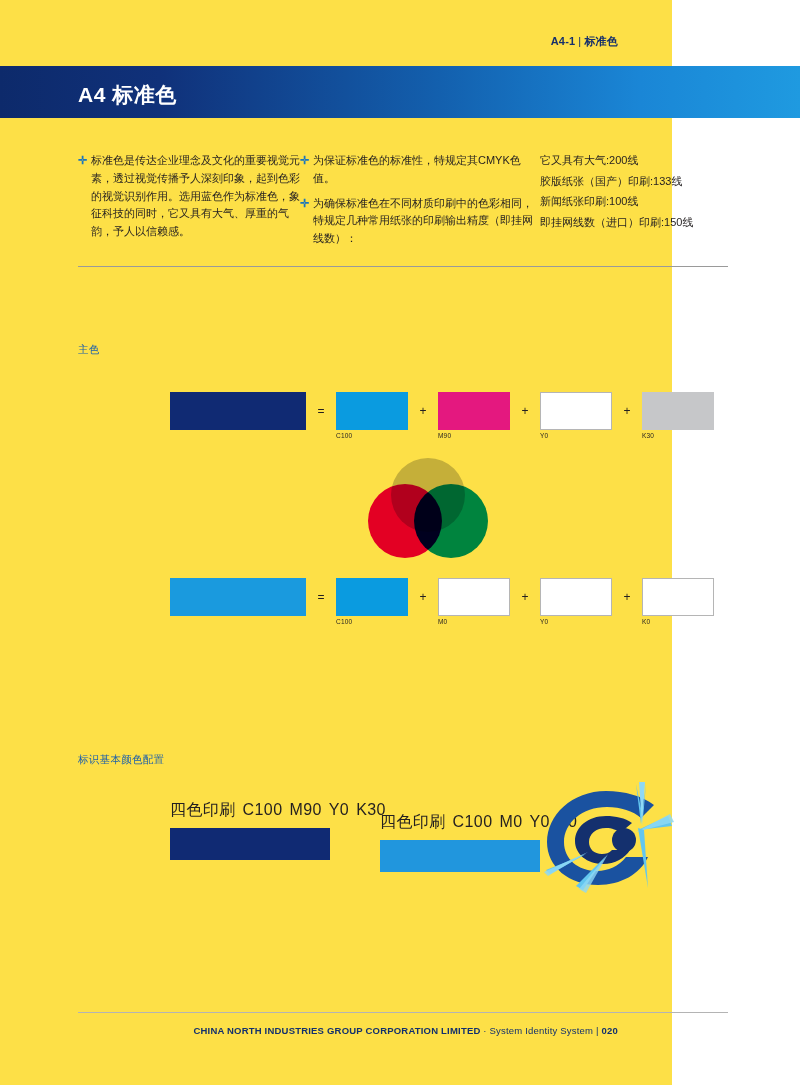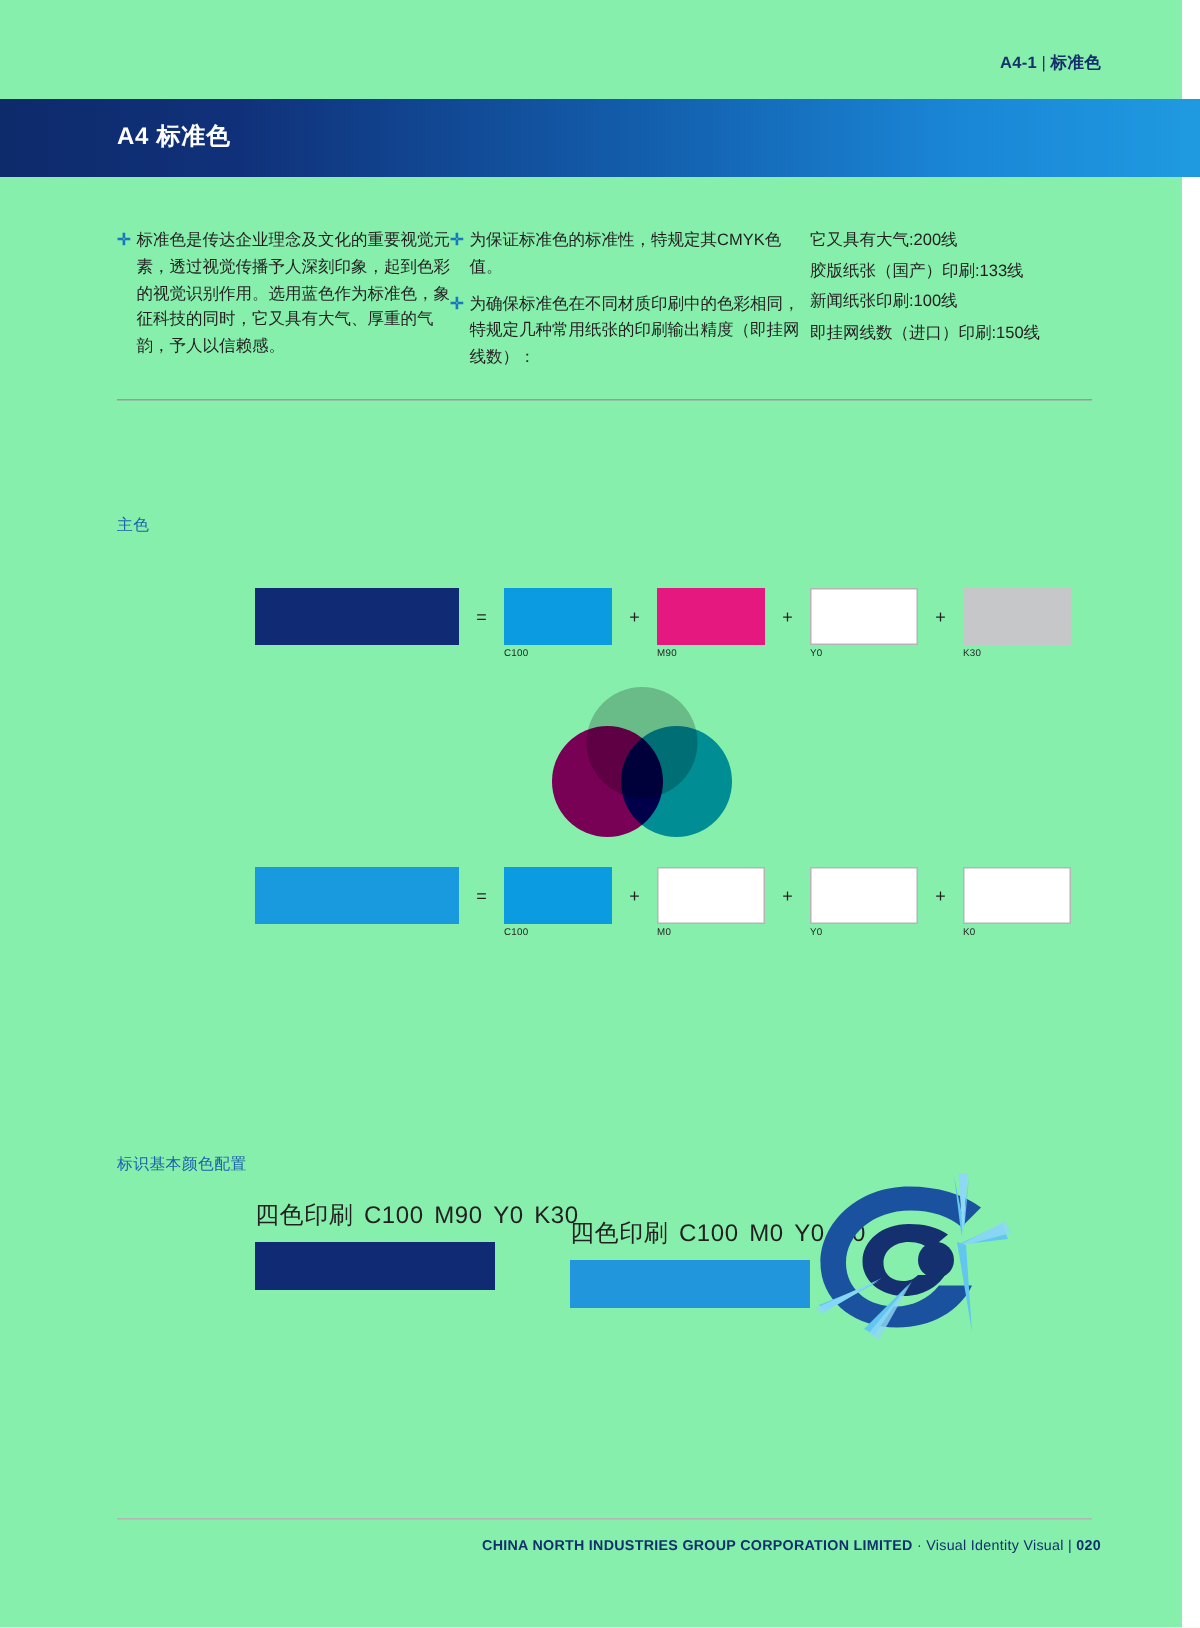--- a/index.html
+++ b/index.html
@@ -11,22 +11,22 @@
     width: 800px;
     height: 1085px;
     position: relative;
     font-family: "Liberation Sans", sans-serif;
     color: #231f20;
     overflow: hidden;
   }
   .page {
     position: absolute;
     left: 0; top: 0;
-    width: 788px; height: 1085px;
-    background: #86efac;
+    width: 672px; height: 1085px;
+    background: #fde047;
   }
 
   
   .corner-tag {
     position: absolute;
     right: 54px;
     top: 34px;
     font-size: 11px;
     font-weight: bold;
     color: #16306b;
@@ -45,21 +45,21 @@
     top: 66px;
     width: 800px;
     height: 52px;
     background: linear-gradient(to right, #0d2a6b 0%, #10317a 20%, #1360ae 55%, #1a86d6 80%, #1f9ae0 100%);
   }
   .title-band .band-title {
     position: absolute;
     left: 78px;
     top: 15px;
     color: #ffffff;
-    font-size: 16px;
+    font-size: 21px;
     font-weight: bold;
     letter-spacing: 0.5px;
   }
 
   
   .intro {
     position: absolute;
     left: 78px;
     top: 152px;
     width: 650px;
@@ -106,21 +106,21 @@
 
   
   .sec-label {
     position: absolute;
     font-size: 10.5px;
     color: #1b5fab;
     font-weight: normal;
     letter-spacing: 0.3px;
   }
   #label-primary { left: 78px; top: 343px; }
-  #label-logo-colors { left: 78px; top: 753px; margin-top: 16px; }
+  #label-logo-colors { left: 78px; top: 753px; }
 
   
   .eq {
     position: absolute;
     left: 170px;
   }
   #eq1 { top: 392px; }
   #eq2 { top: 578px; }
 
   .eq-row {
@@ -373,18 +373,18 @@
         <path d="M63 112 L86 78 L56 108 Z" fill="#62c6ef"></path>
         <path d="M66 115 L88 76 L59 111 Z" fill="#8ed8f5" opacity="0.8"></path>
         <path d="M118 50 L128 110 L124 52 Z" fill="#62c6ef"></path>
       </g>
     </svg>
   </div>
 
   <div class="foot-rule"></div>
   <div class="footer">
     <span class="strong">CHINA NORTH INDUSTRIES GROUP CORPORATION LIMITED</span>
-    <span class="light">· Visual Identity Visual</span>
+    <span class="light">· System Identity System</span>
     <span class="light">|</span>
     <span class="pg">020</span>
   </div>
 
 </div>
 
 </body></html>

